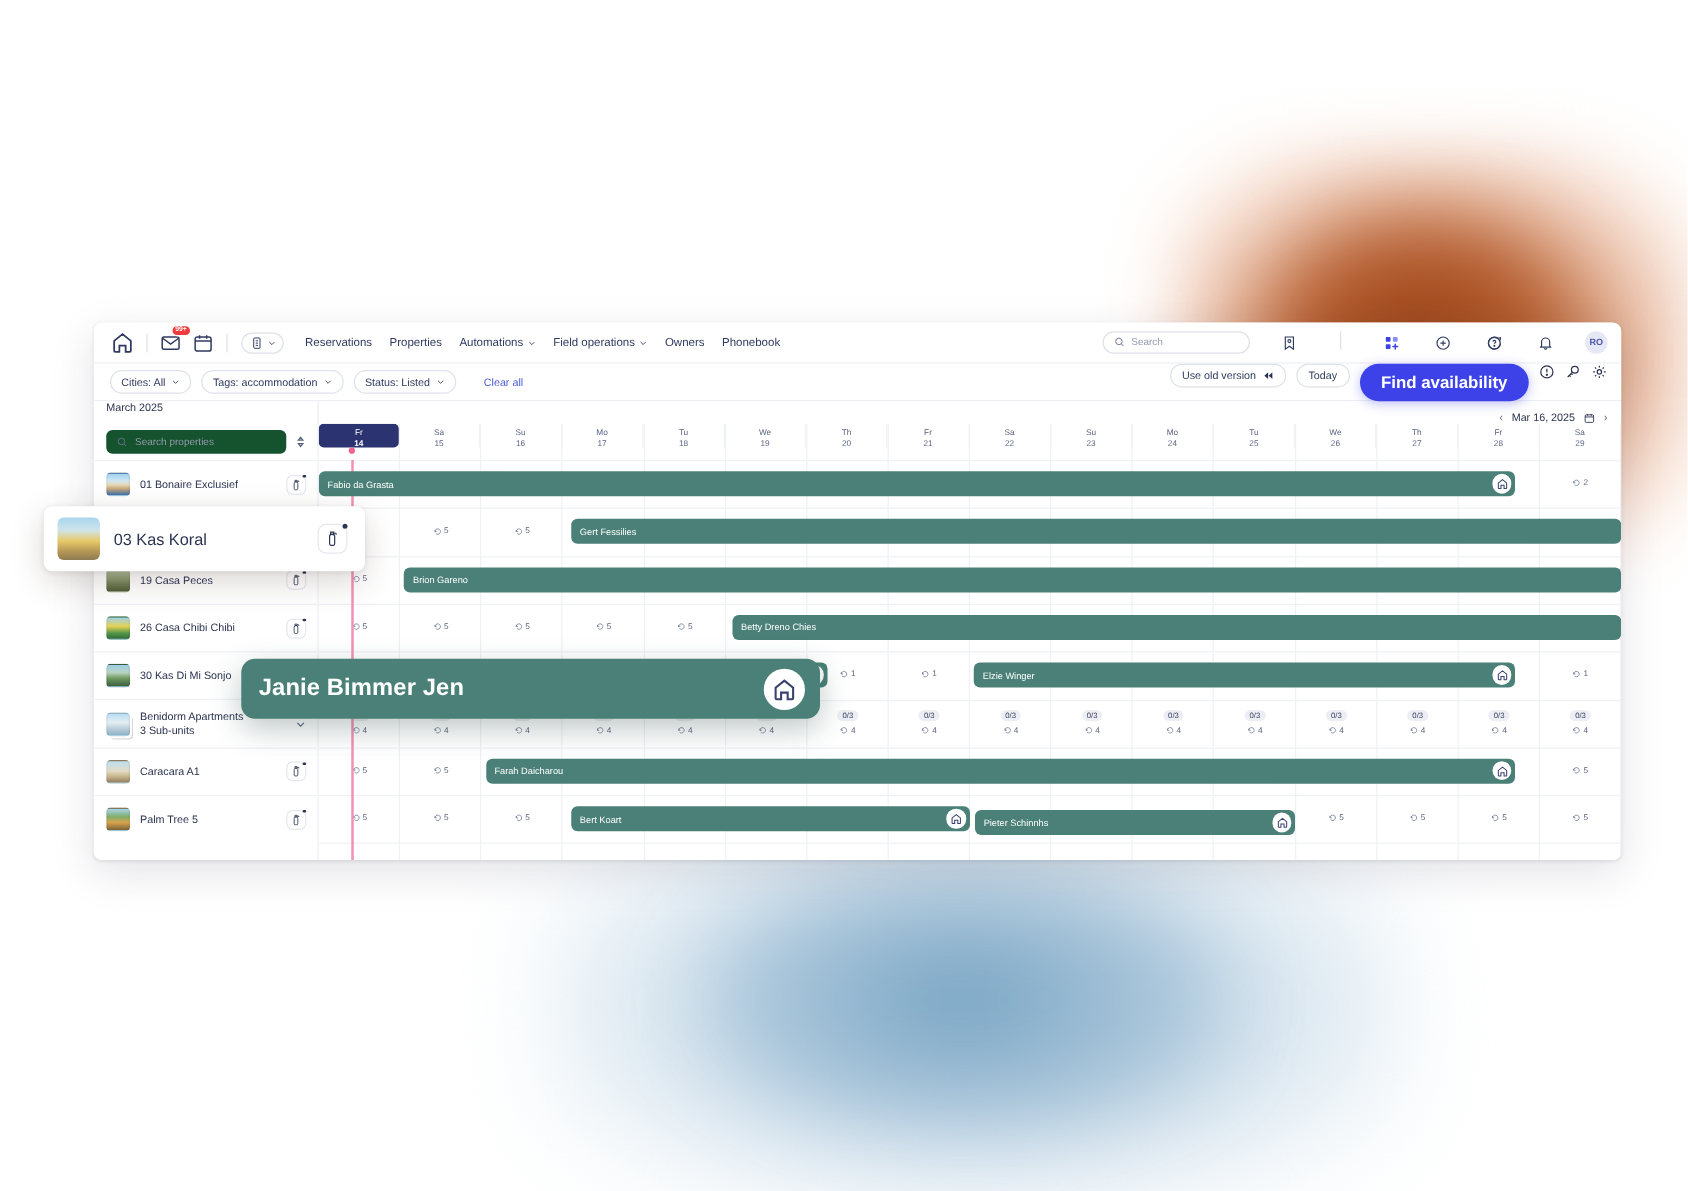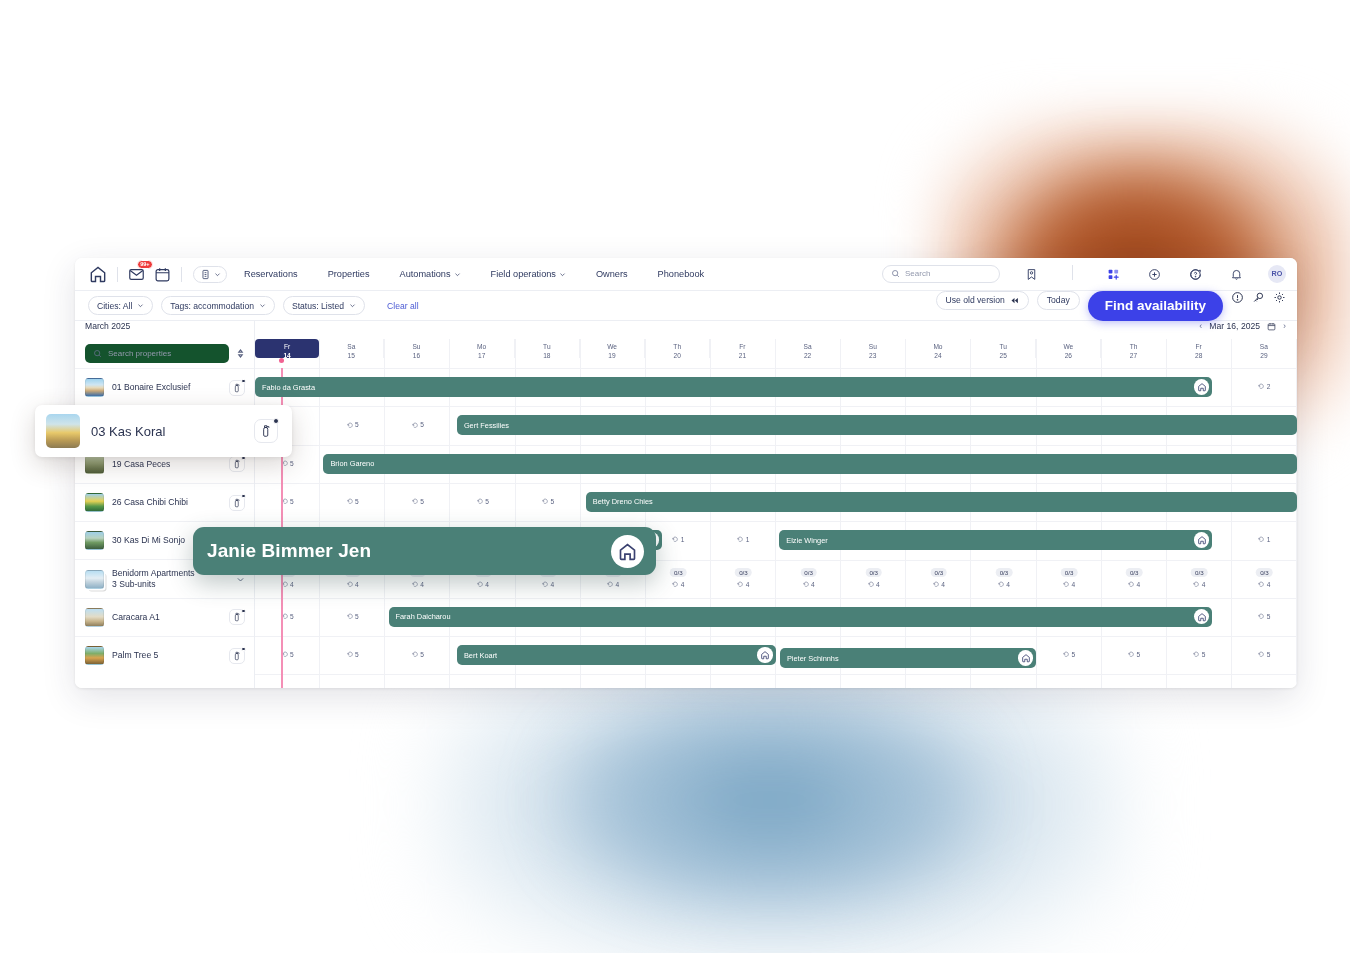--- a/index.html
+++ b/index.html
@@ -58,21 +58,21 @@
   .badge-99 {
     position:absolute; top:-5px; right:-7px; background:#ef3b3b; color:#fff;
     font-size:5.5px; font-weight:700; border-radius:6px; padding:1px 2.5px; line-height:1;
     border:1.2px solid #fff;
   }
   .cal-icon { margin-left:7px; }
   .prop-pill {
     display:flex; align-items:center; gap:3px; border:1px solid #dfe2ea;
     border-radius:11px; padding:2px 5px 2px 6px; margin-left:2px; cursor:pointer;
   }
-  .menu { display:flex; align-items:center; gap:30px; margin-left:17px; }
+  .menu { display:flex; align-items:center; gap:14px; margin-left:17px; }
   .menu-item {
     font-size:9.2px; color:#2f3a60; display:flex; align-items:center; gap:3px; cursor:pointer; white-space:nowrap;
   }
   .chev { width:7px; height:7px; flex:0 0 auto; }
   .nav-right { margin-left:auto; display:flex; align-items:flex-start; gap:22px; }
   .search-box {
     width:118px; height:18px; border:1px solid #dfe2ea; border-radius:10px;
     display:flex; align-items:center; gap:5px; padding:0 8px; cursor:text;
   }
   .search-box span { font-size:8px; color:#9399ad; }
@@ -98,21 +98,21 @@
   }
   .btn-primary {
     background:#3c41e8; color:#fff; border-radius:19px; height:30px; padding:0 17px;
     display:flex; align-items:center; font-size:13.5px; font-weight:700; cursor:pointer;
     box-shadow:0 2px 9px rgba(60,65,232,.34); white-space:nowrap;
     position:relative; z-index:5;
   }
   .fb-icon { width:13px; height:13px; color:#2b3350; cursor:pointer; }
 
   
-  .monthbar { height:18px; display:flex; align-items:flex-start; flex:0 0 auto; background:#fff; }
+  .monthbar { height:18px; display:flex; align-items:flex-end; flex:0 0 auto; background:#fff; }
   .monthbar .left-pad { width:180px; flex:0 0 auto; border-right:1px solid #eceef3; height:100%; }
   .monthbar .mlabel { font-size:8.6px; color:#2b3350; padding-left:10px; }
   .datenav { margin-left:auto; display:flex; align-items:center; gap:7px; padding-right:11px; font-size:8.6px; color:#2b3350; }
   .datenav .arrow { cursor:pointer; color:#6a7290; font-size:9px; }
 
   
   .board { flex:1 1 auto; display:flex; min-height:0; position:relative; }
   .left-col { width:180px; flex:0 0 auto; border-right:1px solid #eceef3; background:#fff; }
   .searchrow {
     height:29px; display:flex; align-items:center; padding:0 8px 0 10px; gap:6px;

